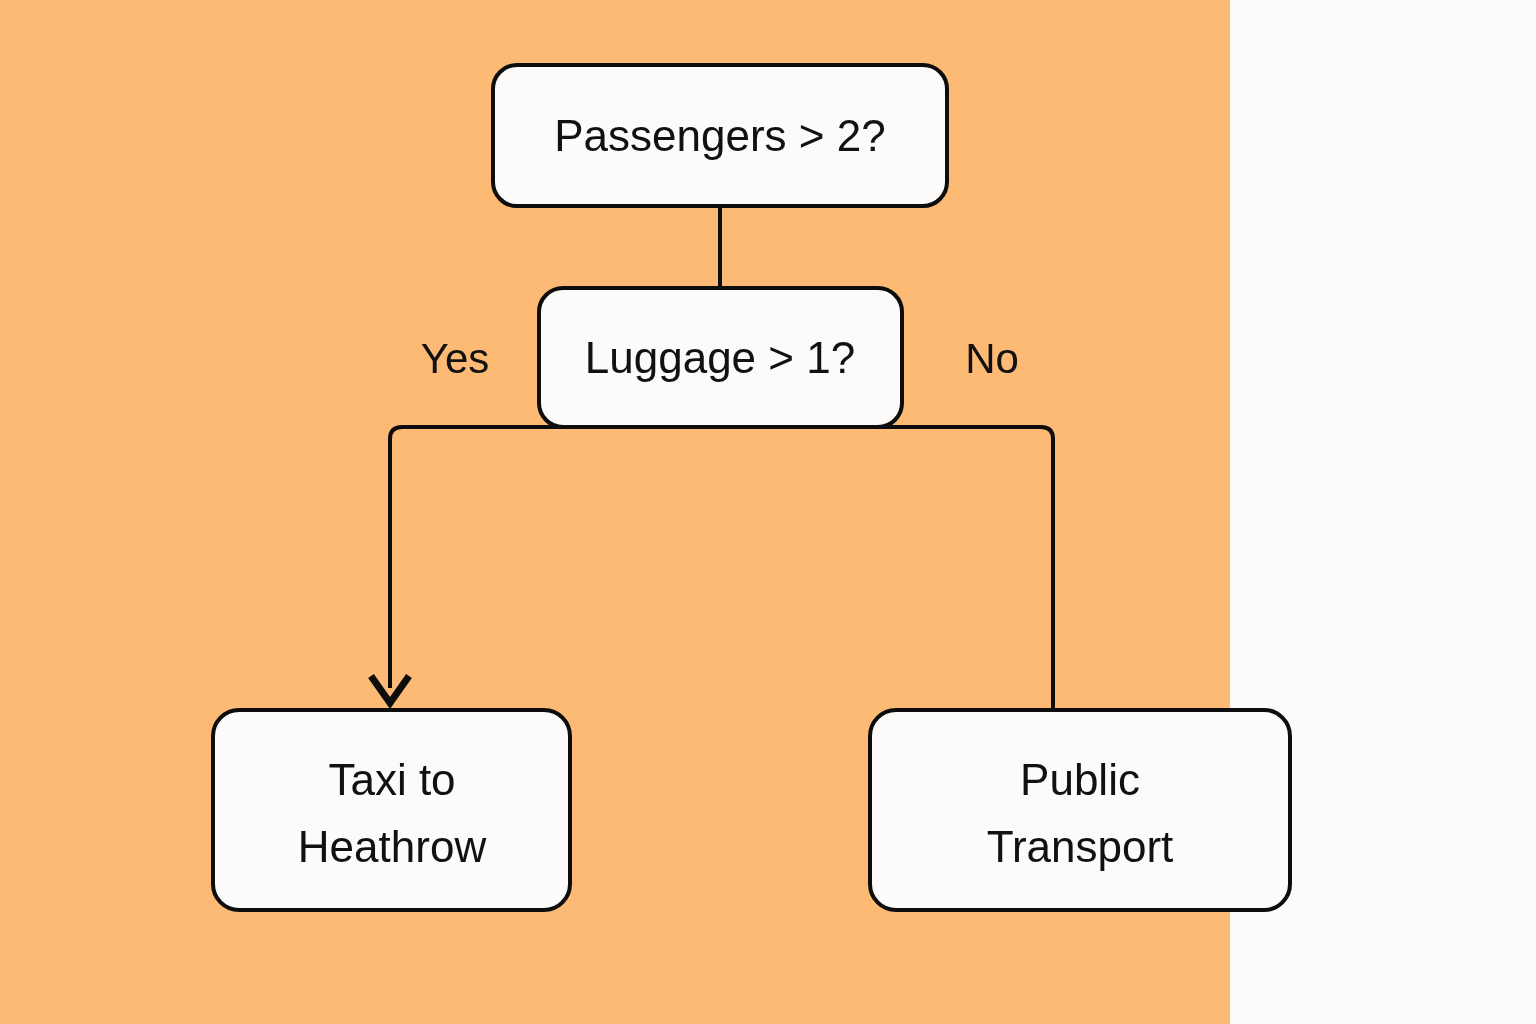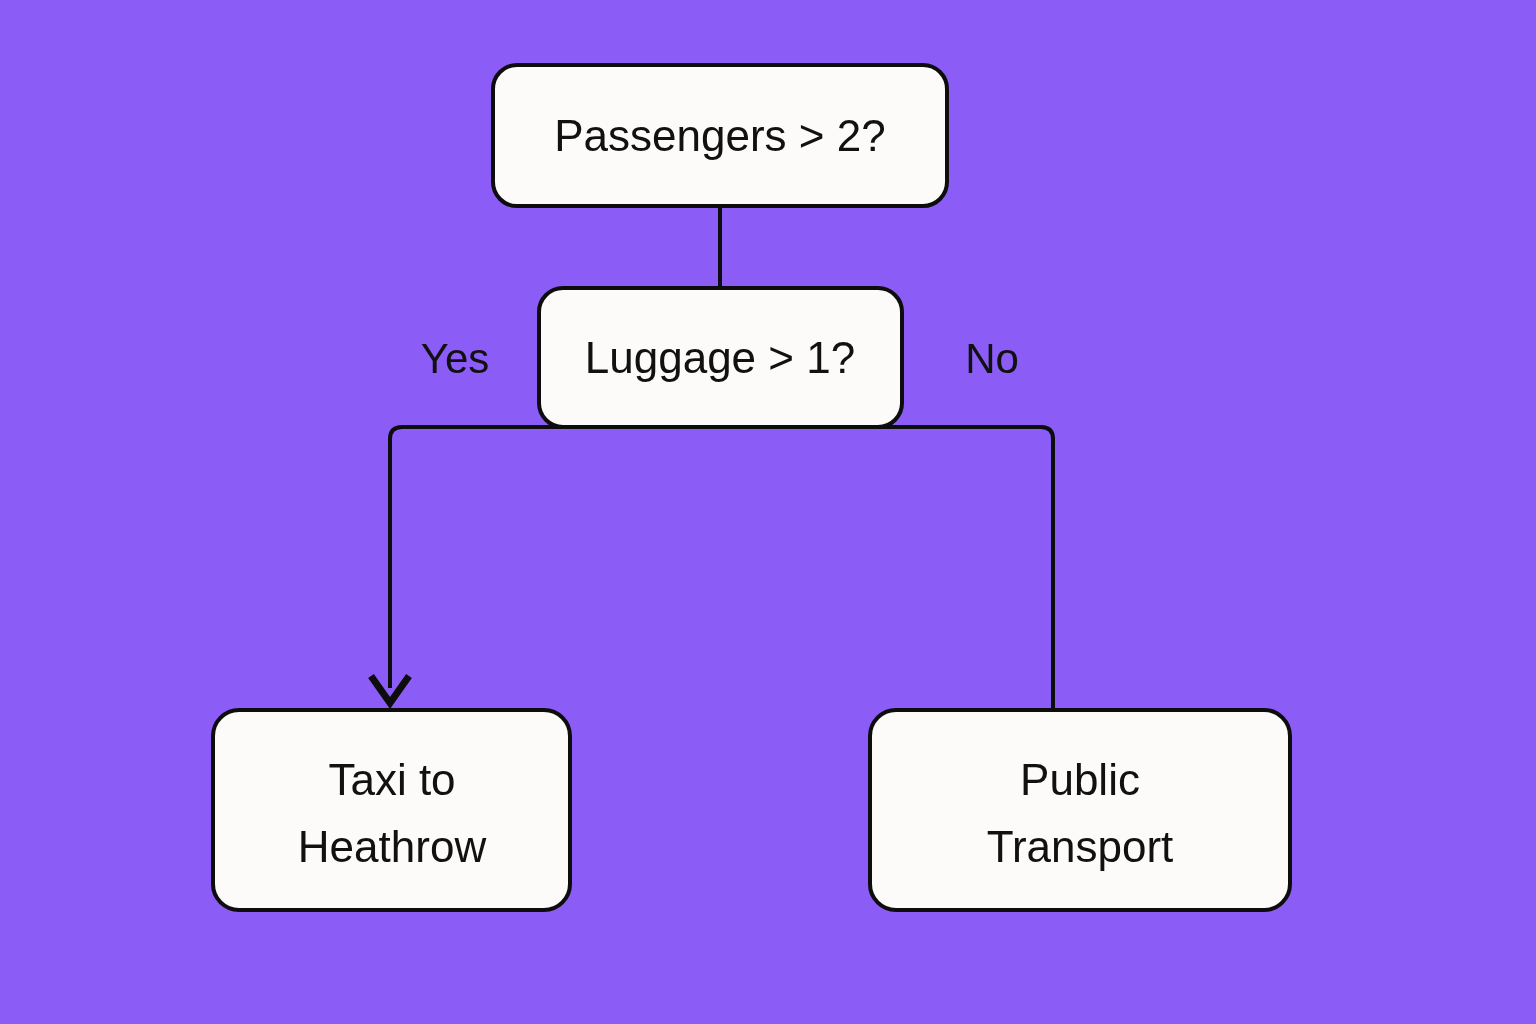--- a/index.html
+++ b/index.html
@@ -9,23 +9,23 @@
     background: #fcfbfa;
   }
   body {
     width: 1536px;
     height: 1024px;
     overflow: hidden;
     font-family: "Liberation Sans", sans-serif;
   }
   #flow-root {
     position: relative;
-    width: 1536px;
+    width: 1230px;
     height: 1024px;
-    background: #8b5cf6;
+    background: #fdba74;
   }
   #flow-svg {
     position: absolute;
     left: 0;
     top: 0;
     width: 1536px;
     height: 1024px;
     display: block;
   }
   .node-box {

